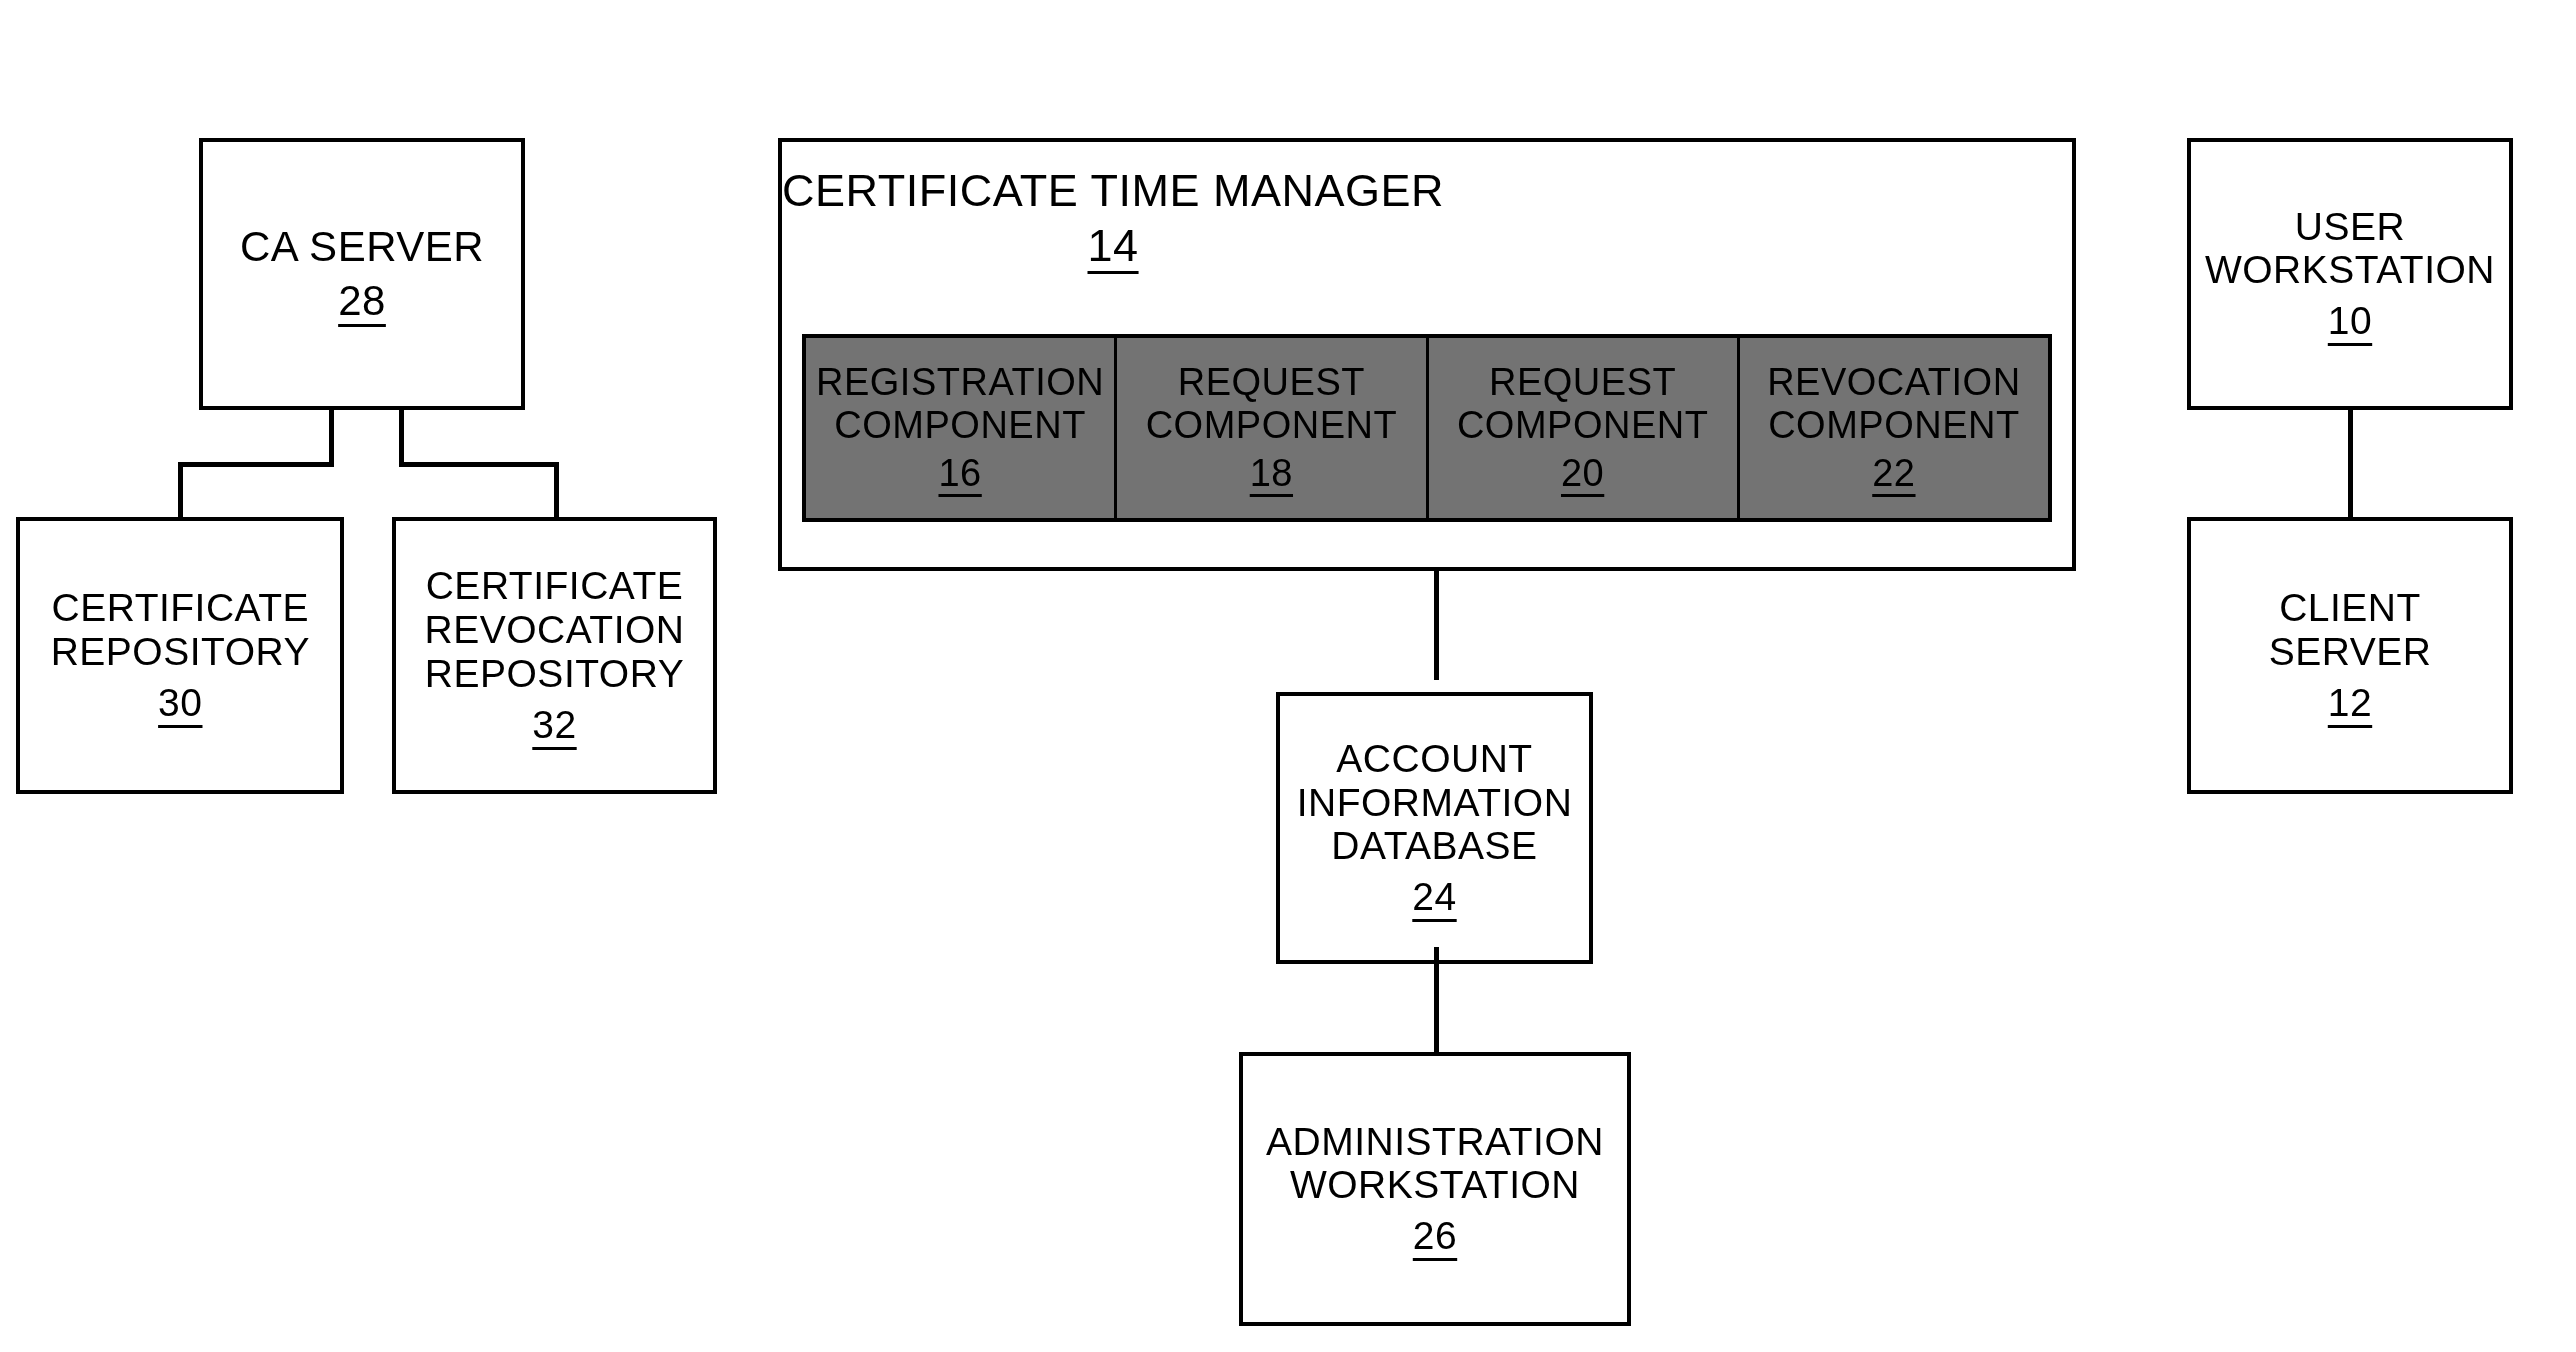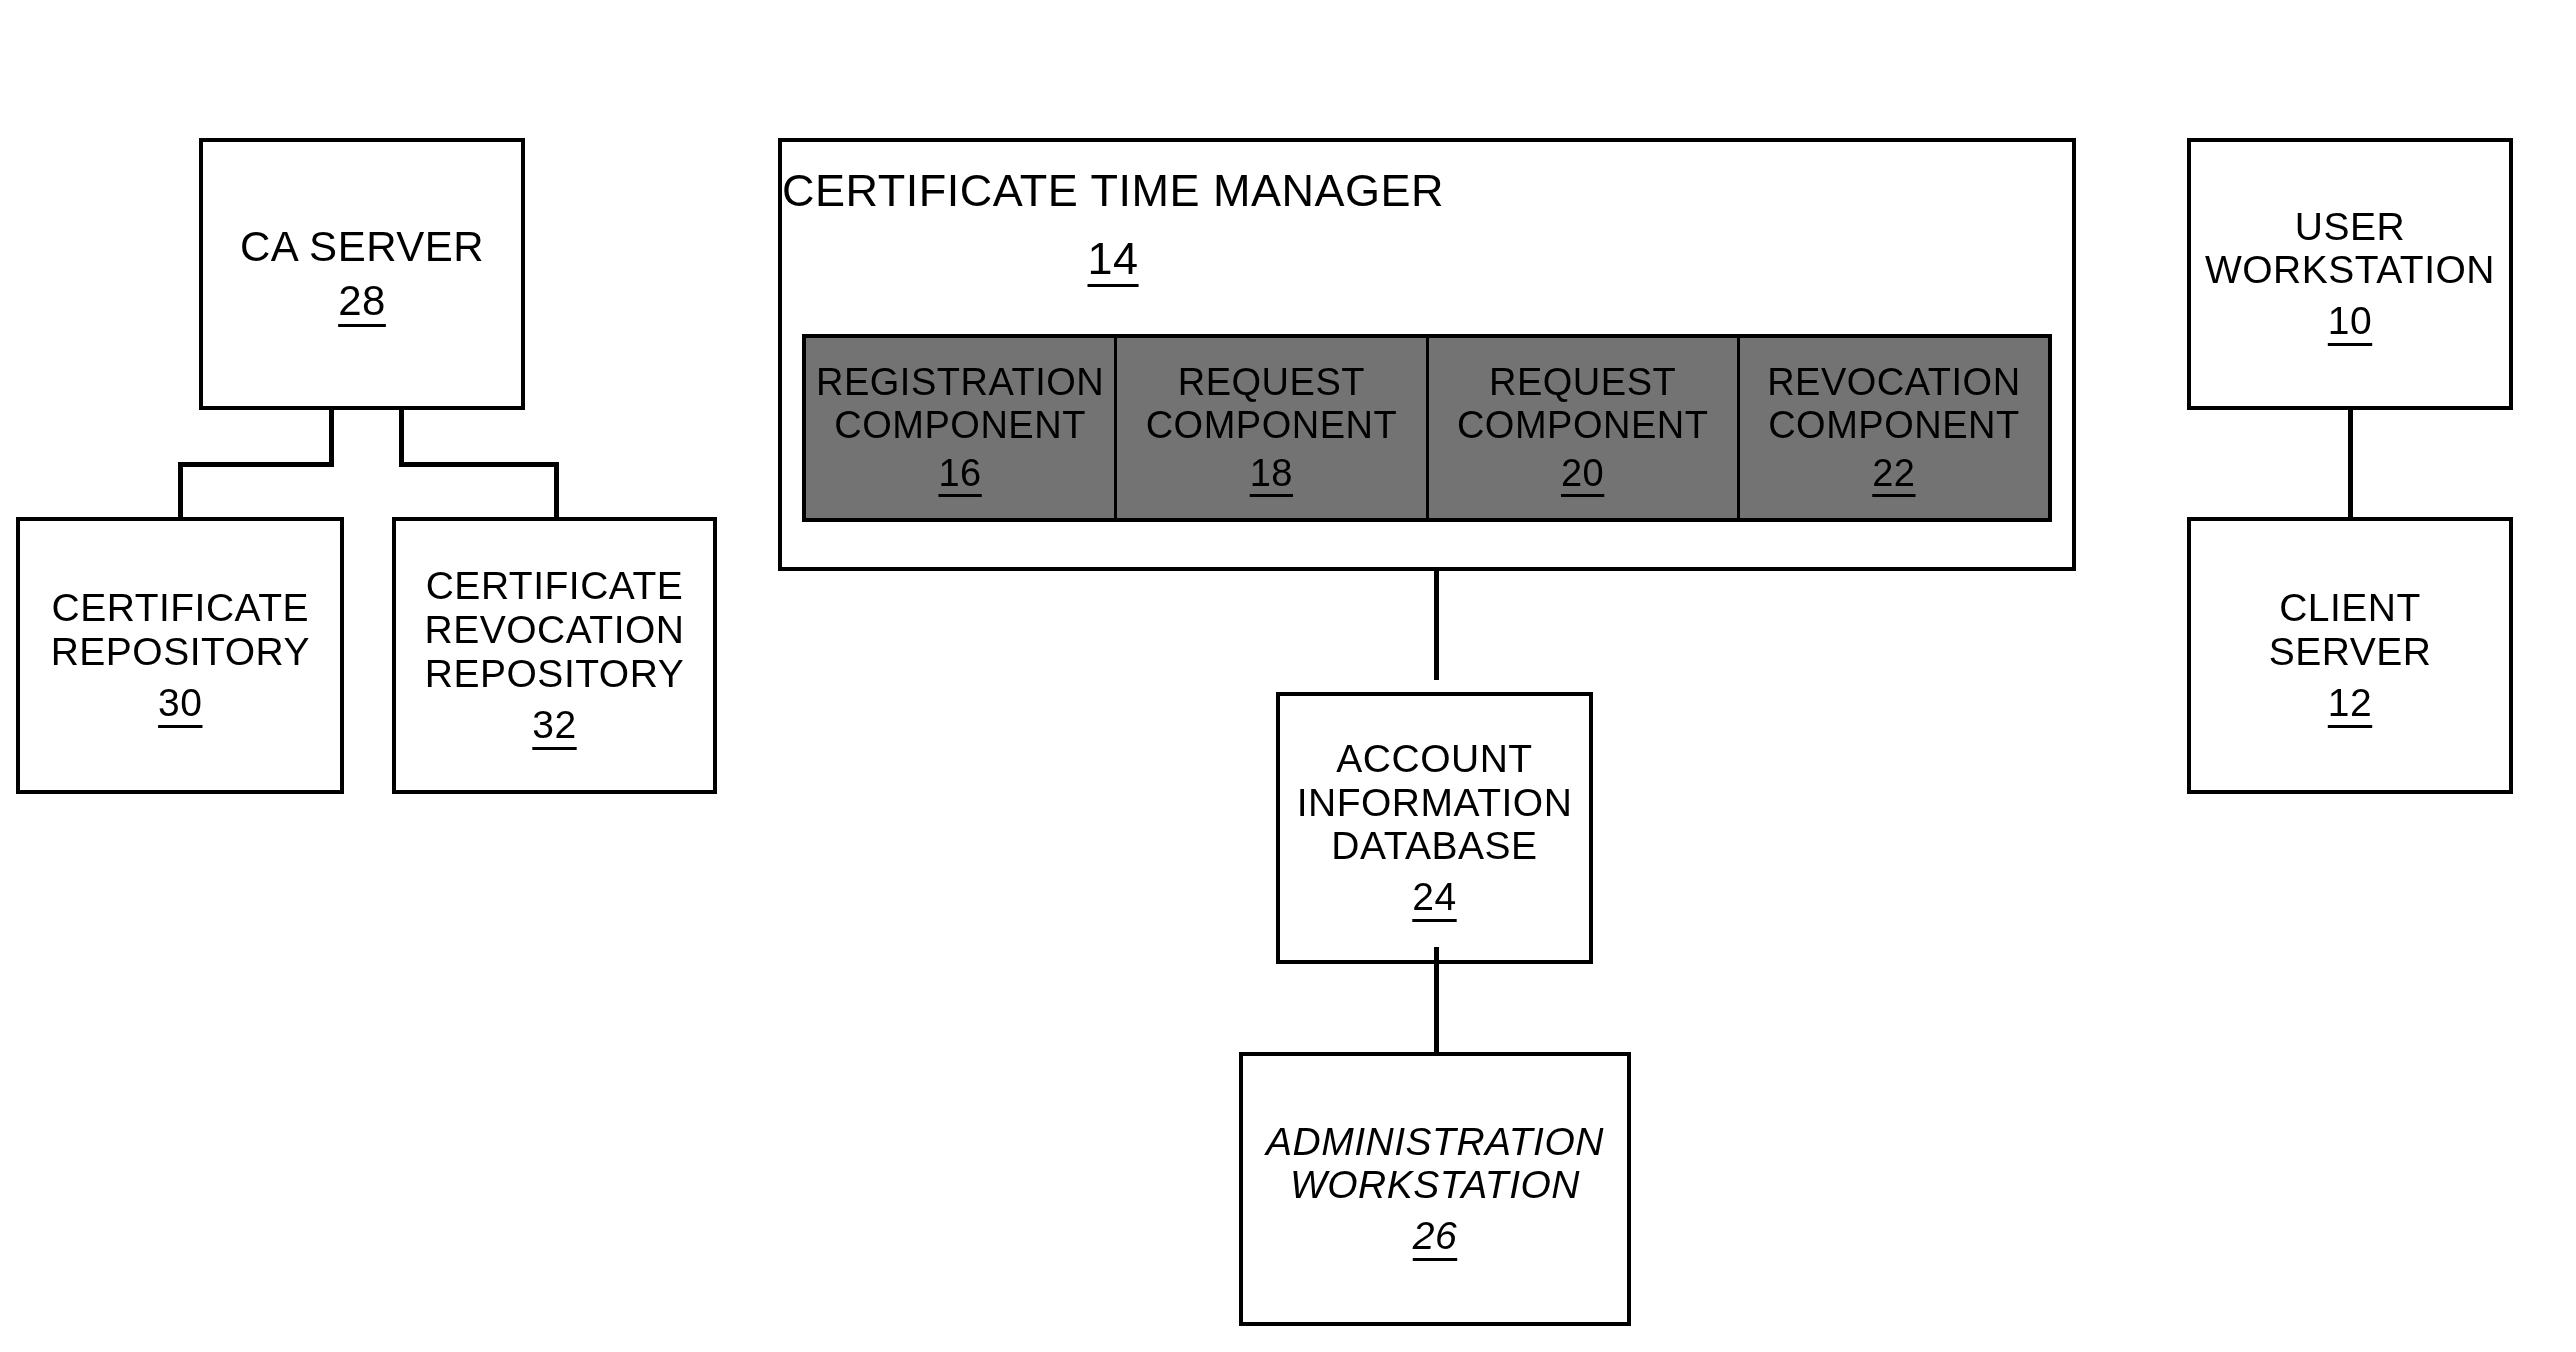--- a/index.html
+++ b/index.html
@@ -62,21 +62,21 @@
     align-items: flex-start;
     justify-content: flex-start;
   }
   #ctm-heading {
     margin-top: 23.6px;
     display: flex;
     flex-direction: column;
     align-items: center;
   }
   #ctm-heading .title { font-size: 45px; }
-  #ctm-heading .ref   { font-size: 45px; margin-top: 17px; }
+  #ctm-heading .ref   { font-size: 45px; margin-top: 4px; }
 
   #component-band {
     position: absolute;
     left: 20px;
     right: 20px;
     top: 192px;
     height: 188px;
     box-sizing: border-box;
     border: 4.5px solid #000000;
     background: #737373;
@@ -172,21 +172,21 @@
 
   <div class="box s-md" id="account-information-database" style="left:1276px; top:692px; width:317px; height:272px;">
     <div class="title">ACCOUNT
 INFORMATION
 DATABASE</div>
     <div class="ref">24</div>
   </div>
 
   <div class="line-v" style="left:1434px; top:947px; height:107px;"></div>
 
-  <div class="box s-md" id="administration-workstation" style="left:1239px; top:1052px; width:392px; height:274px;font-style:italic;">
+  <div class="box s-md" id="administration-workstation" style="left:1239px; top:1052px; width:392px; height:274px;">
     <div class="title">ADMINISTRATION
 WORKSTATION</div>
     <div class="ref">26</div>
   </div>
 
   <div class="box s-md" id="user-workstation" style="left:2187px; top:138px; width:326px; height:272px;">
     <div class="title">USER
 WORKSTATION</div>
     <div class="ref">10</div>
   </div>

